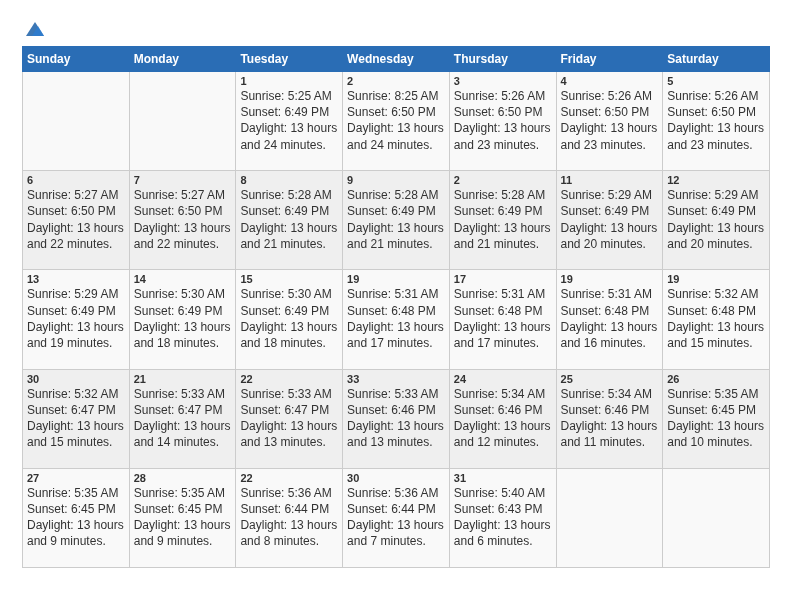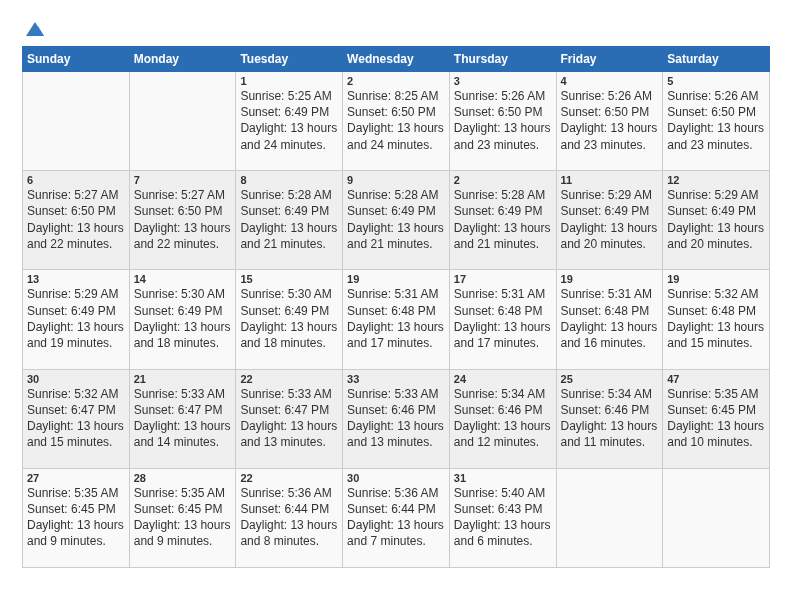--- a/index.html
+++ b/index.html
@@ -298,21 +298,21 @@
 Sunset: 6:46 PM
 Daylight: 13 hours and 12 minutes.</div>
           </td>
           <td>
             <span class="day-number">25</span>
             <div class="day-info">Sunrise: 5:34 AM
 Sunset: 6:46 PM
 Daylight: 13 hours and 11 minutes.</div>
           </td>
           <td>
-            <span class="day-number">47</span>
+            <span class="day-number">26</span>
             <div class="day-info">Sunrise: 5:35 AM
 Sunset: 6:45 PM
 Daylight: 13 hours and 10 minutes.</div>
           </td>
         </tr>
         <tr>
           <td>
             <span class="day-number">27</span>
             <div class="day-info">Sunrise: 5:35 AM
 Sunset: 6:45 PM

